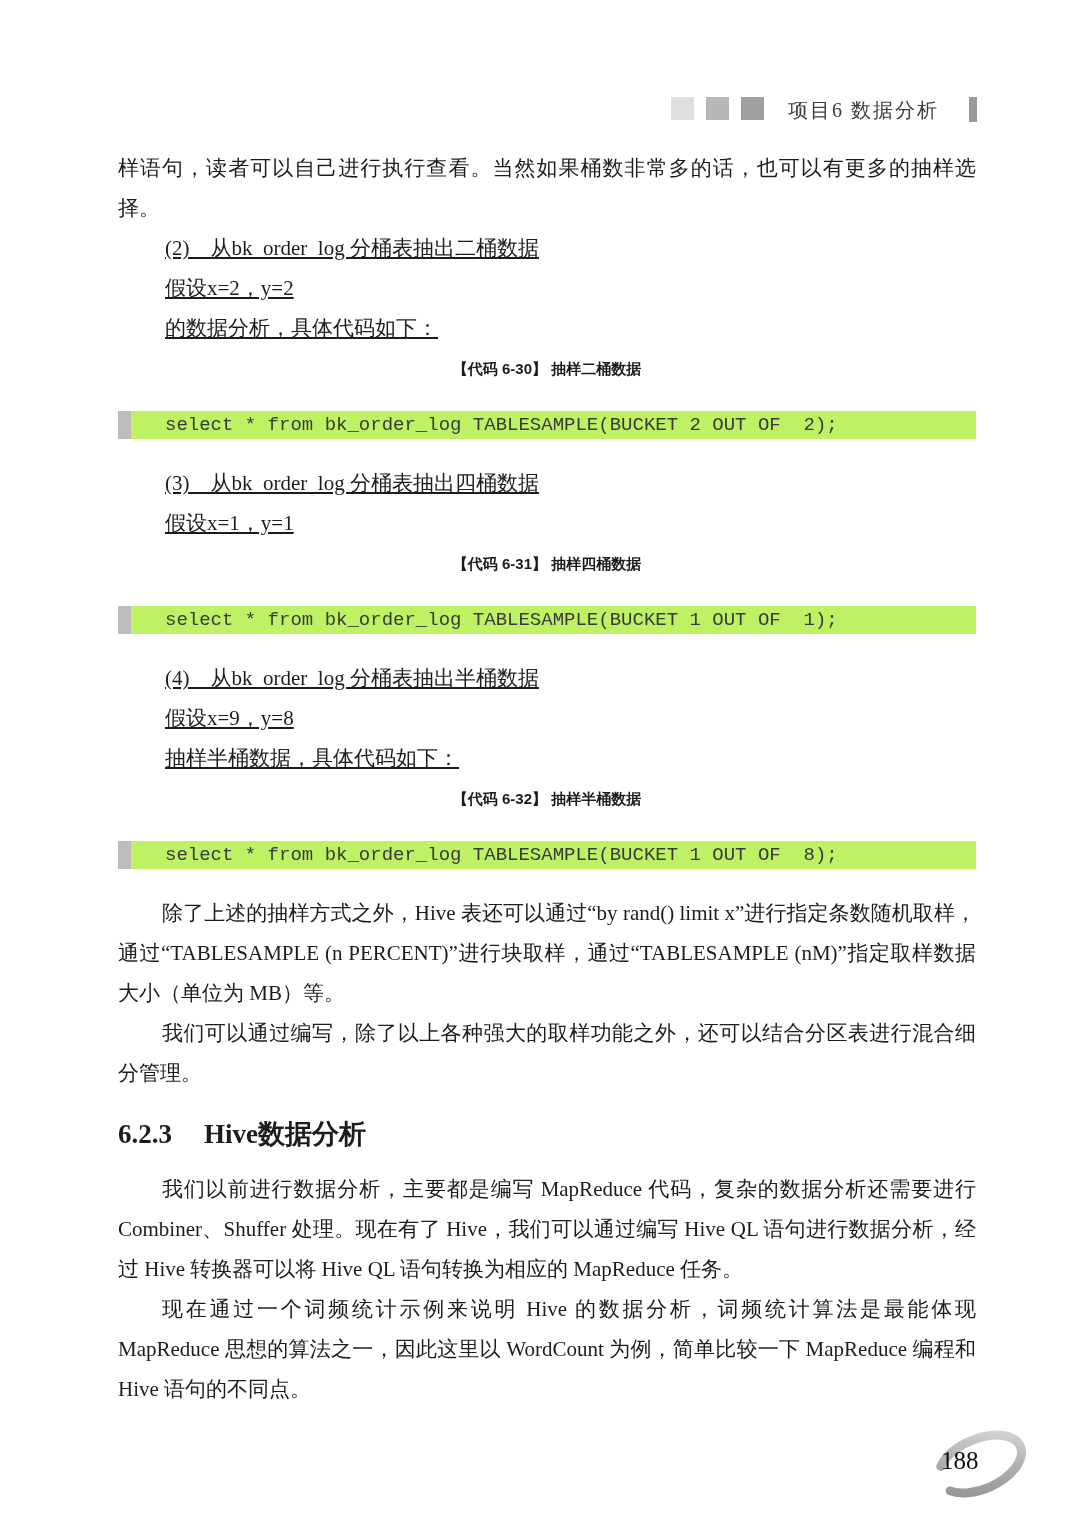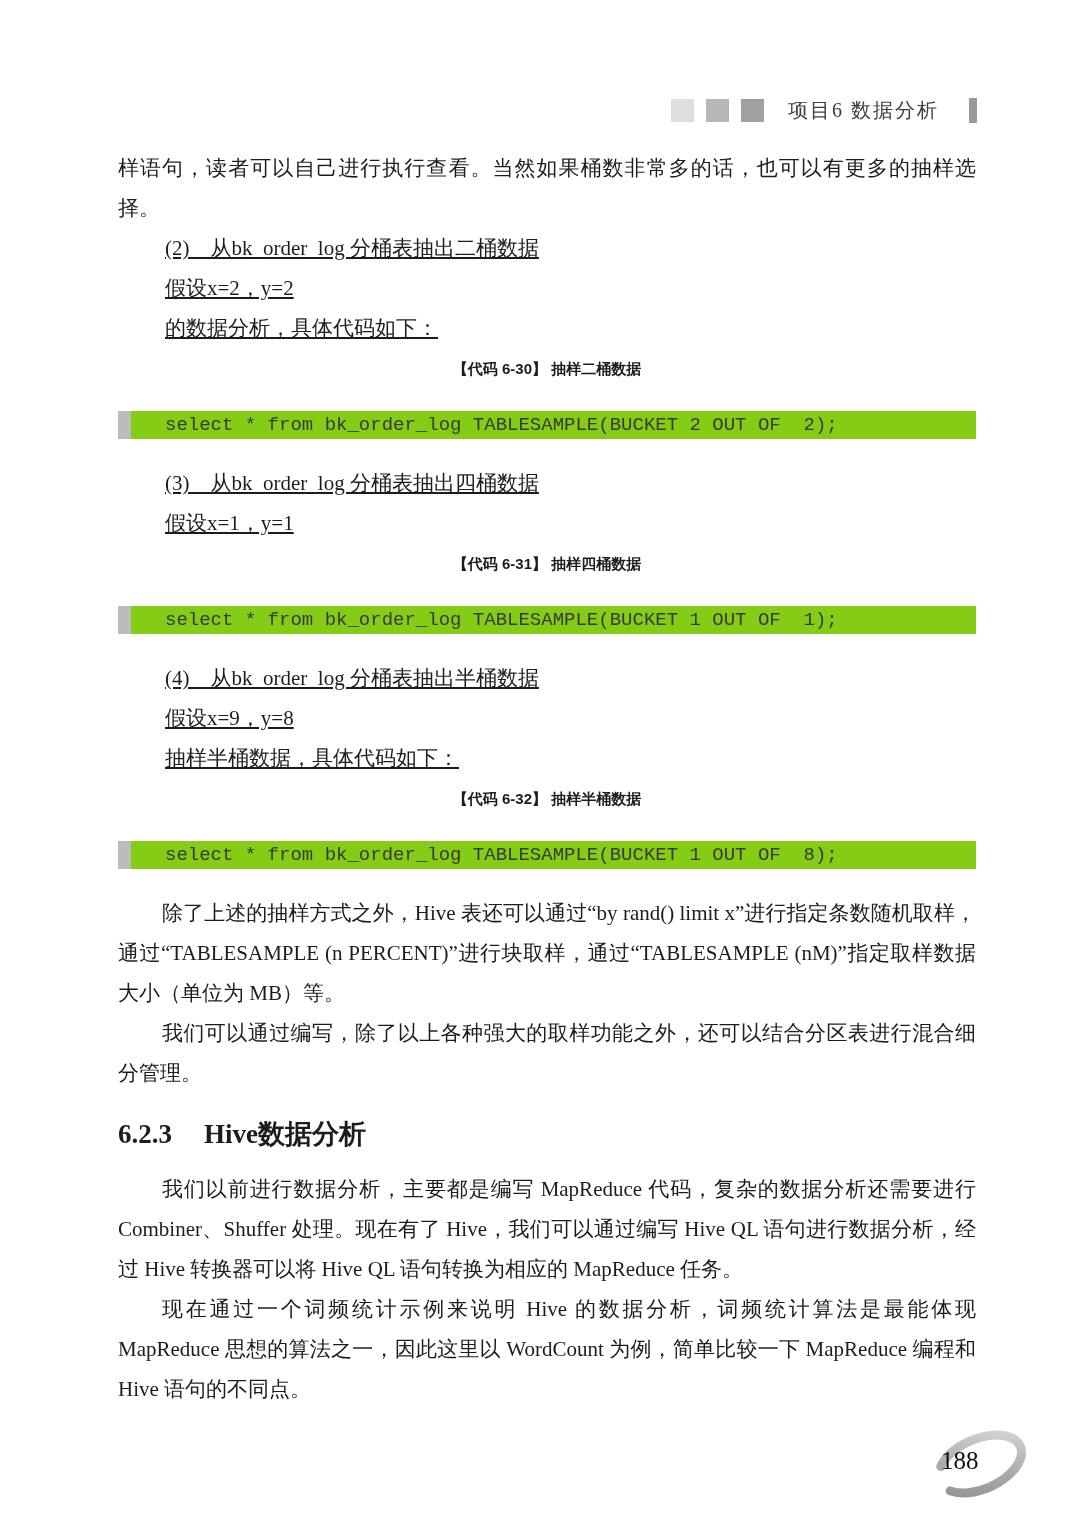--- a/index.html
+++ b/index.html
@@ -15,21 +15,21 @@
   }
 
   
   .runhead {
     position: absolute;
     top: 97px;
     left: 0;
     width: 977px;            
     display: flex;
     justify-content: flex-end;
-    align-items: center;
+    align-items: flex-start;
   }
   .runhead .sq { width: 23px; height: 23px; margin-right: 12px; }
   .sq1 { background: #dedede; }
   .sq2 { background: #b7b7b7; }
   .sq3 { background: #a0a0a0; }
   .runhead .title {
     font-size: 20px;
     color: #3d3d3d;
     letter-spacing: 2px;
     margin-left: 12px;
@@ -56,21 +56,21 @@
     font-family: "Liberation Sans", "DejaVu Sans", sans-serif;
     font-weight: bold;
     font-size: 15px;
     line-height: 32px;
     margin: 5px 0 0 0;
     text-indent: 0;
   }
   .code-row {
     margin: 26px 0 24px 0;
     height: 28px;
-    background: #84cc16;
+    background: #bef264;
     display: flex;
     align-items: center;
   }
   .code-edge { width: 13px; align-self: stretch; background: #bcbcbc; flex: 0 0 13px; }
   .code-text {
     font-family: "Liberation Mono", "DejaVu Sans Mono", monospace;
     font-size: 19px;
     line-height: 28px;
     color: #3a3a3a;
     white-space: pre;

